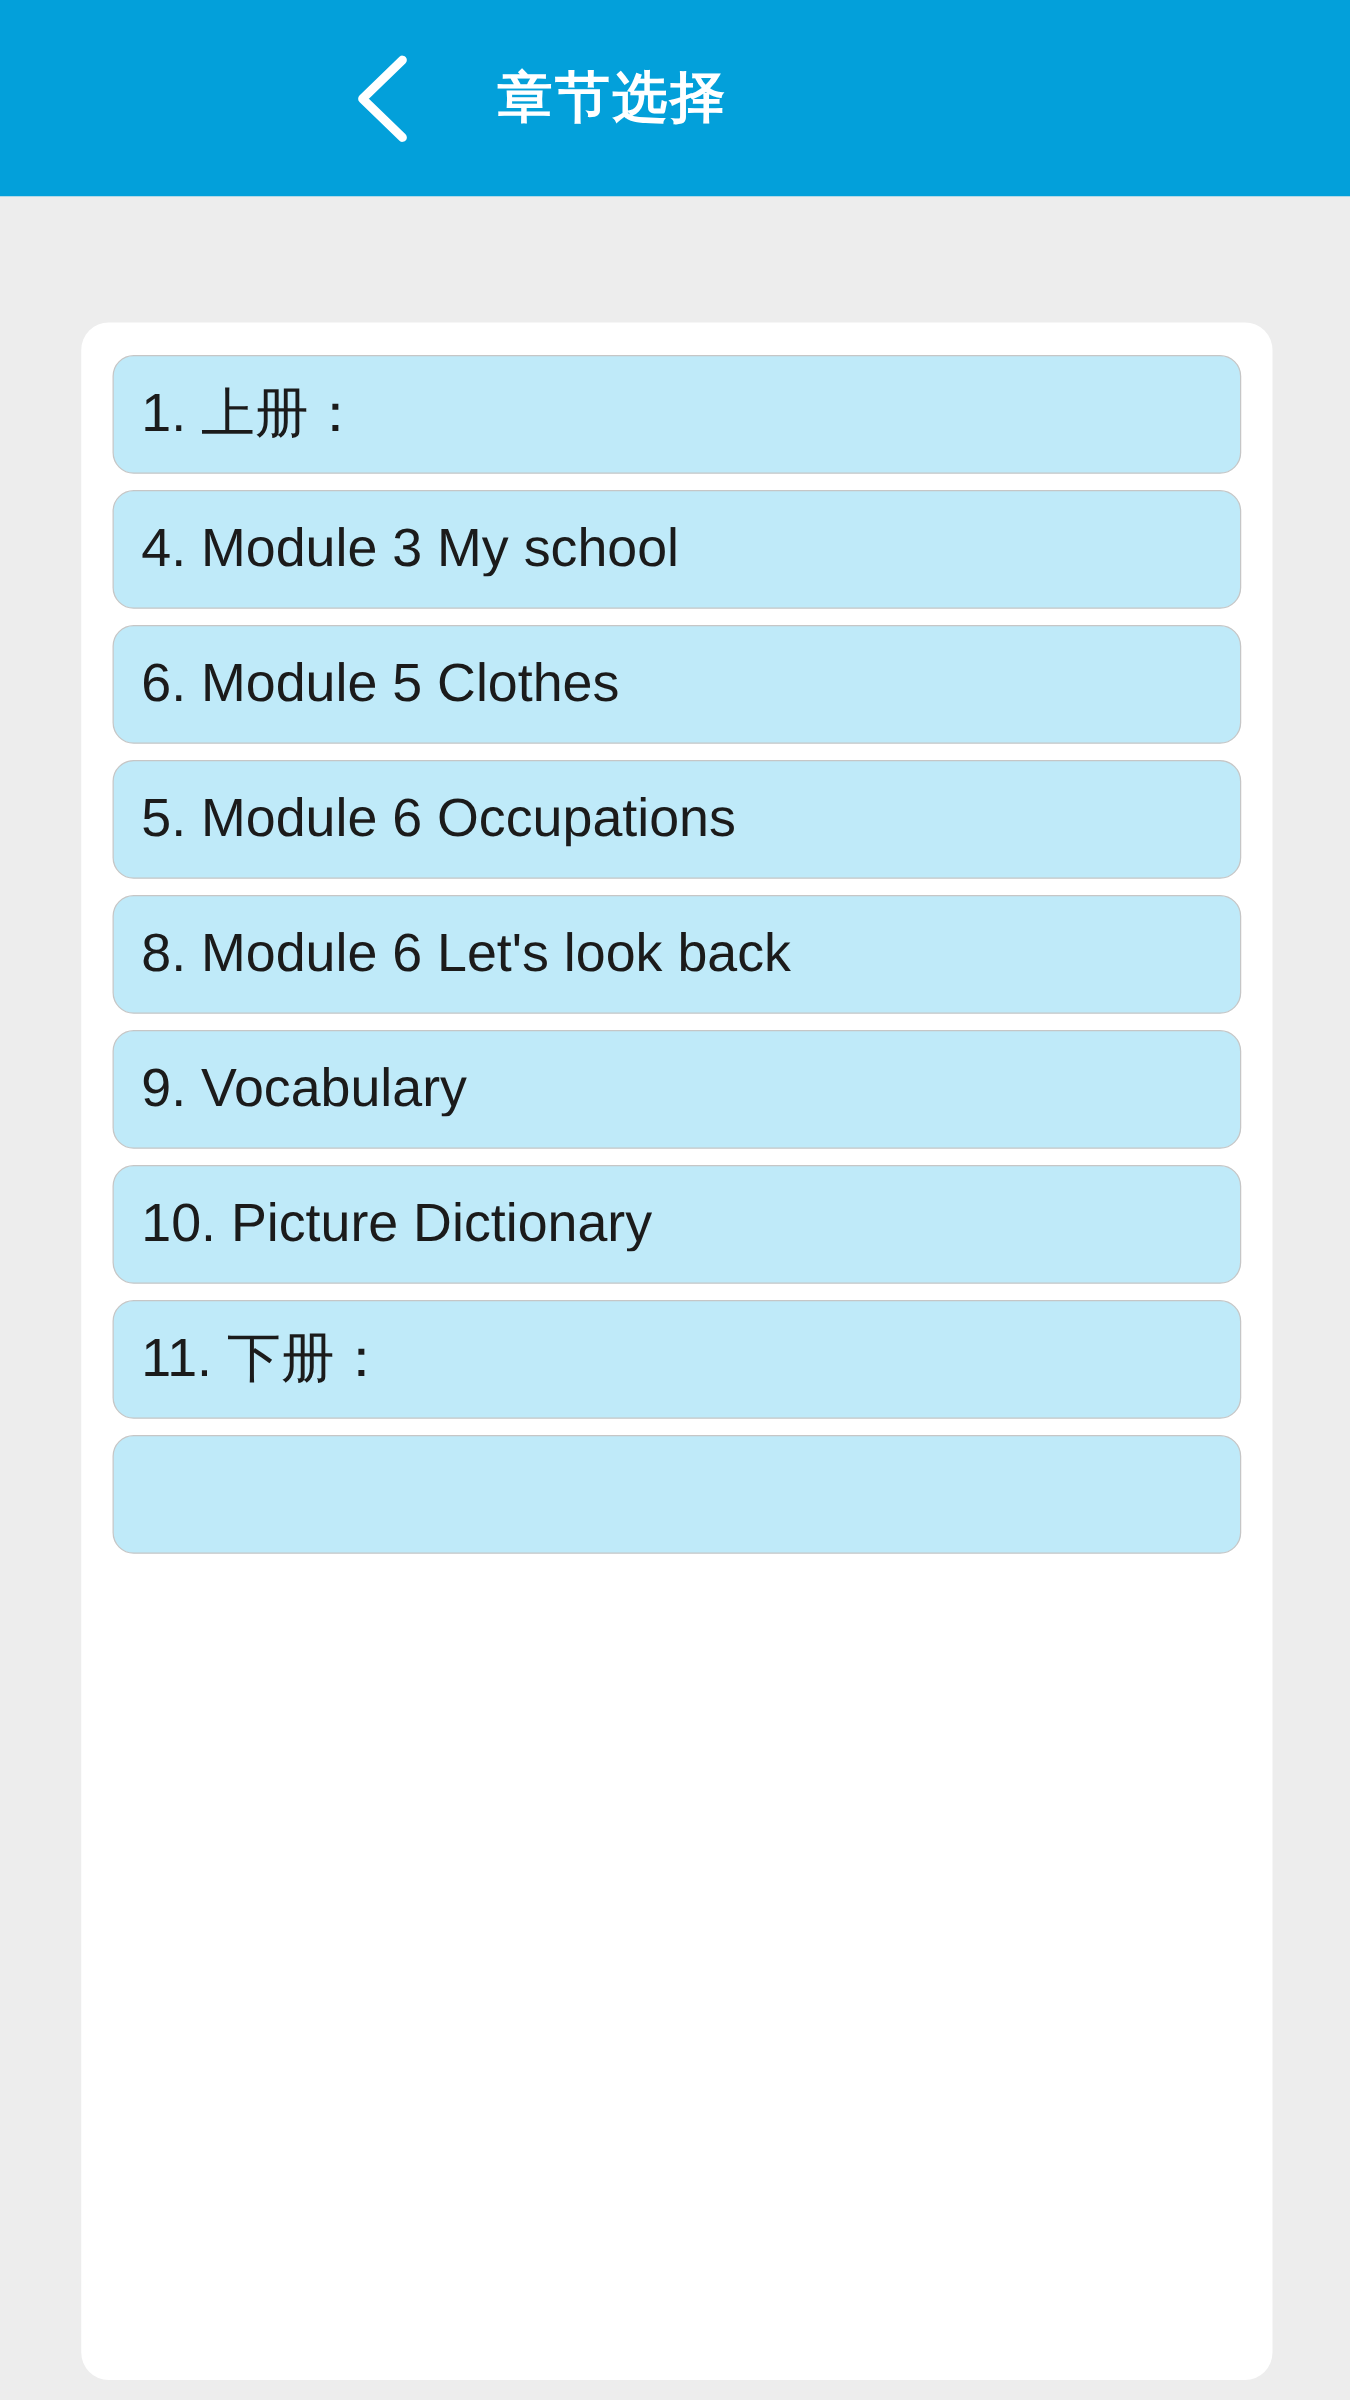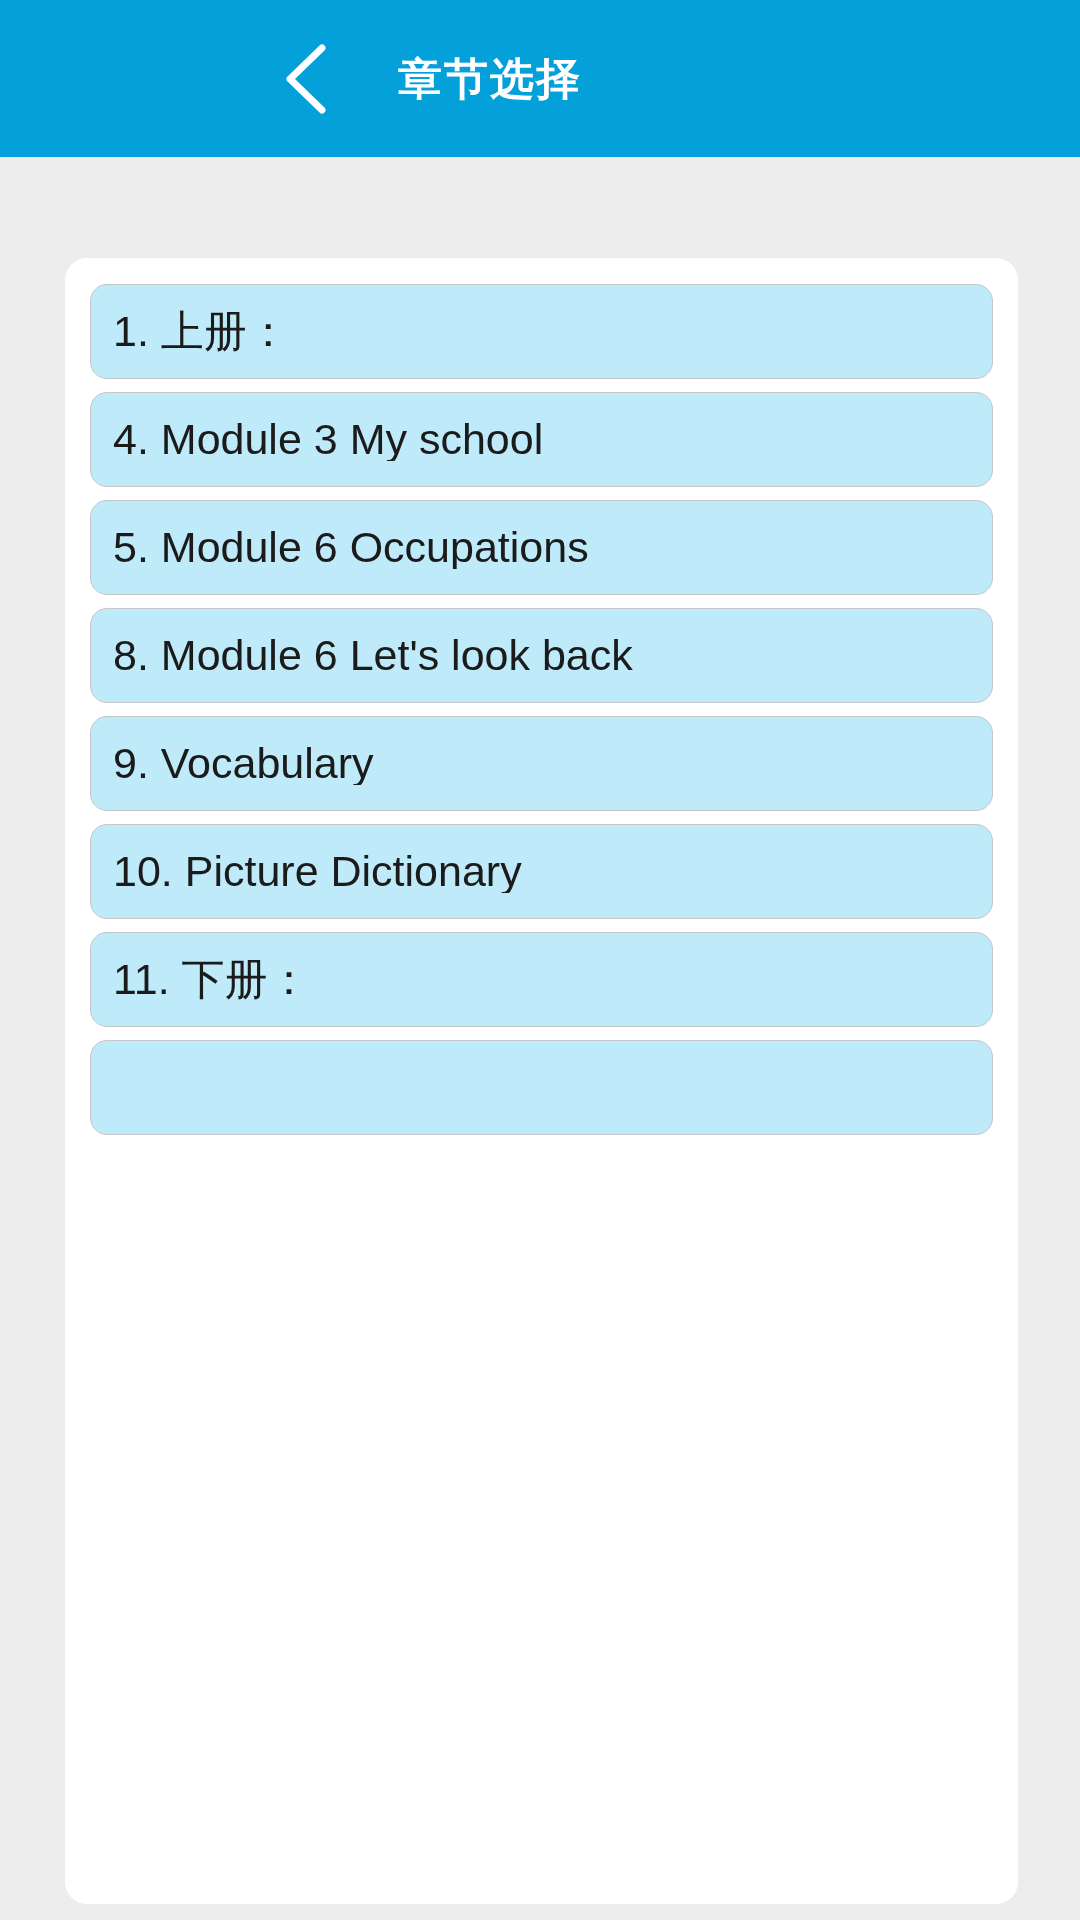--- a/index.html
+++ b/index.html
@@ -85,20 +85,23 @@
 
   <div class="card">
     <div class="chapter-list">
         <div class="chapter-item">
           <span class="chapter-item-label">1. 上册：</span>
         </div>
         <div class="chapter-item">
           <span class="chapter-item-label">4. Module 3 My school</span>
         </div>
         <div class="chapter-item">
+          <span class="chapter-item-label">6. Module 5 Clothes</span>
+        </div>
+        <div class="chapter-item">
           <span class="chapter-item-label">5. Module 6 Occupations</span>
         </div>
         <div class="chapter-item">
           <span class="chapter-item-label">8. Module 6 Let's look back</span>
         </div>
         <div class="chapter-item">
           <span class="chapter-item-label">9. Vocabulary</span>
         </div>
         <div class="chapter-item">
           <span class="chapter-item-label">10. Picture Dictionary</span>

